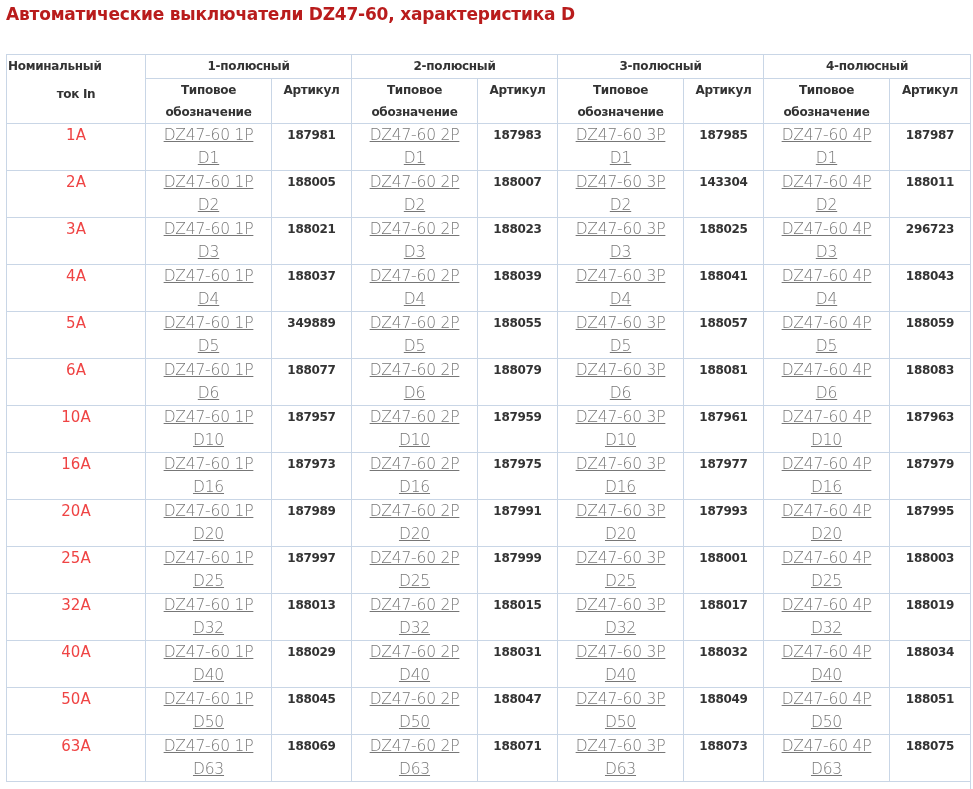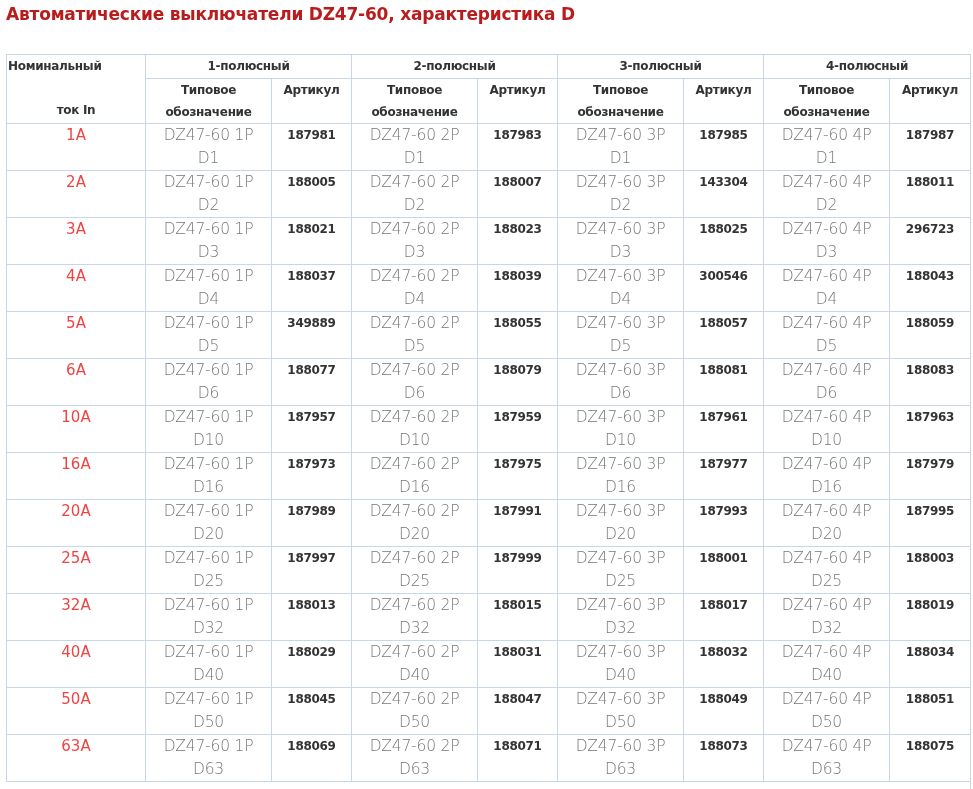--- a/index.html
+++ b/index.html
@@ -23,23 +23,23 @@
       vertical-align: top; overflow: hidden;
     }
     .hdr {
       font-weight: bold; font-size: 12px; color: #333333; line-height: 22px;
       letter-spacing: -0.3px;
     }
     .hdr-group { height: 24px; }
     .hdr-sub { height: 44px; padding-left: 8px; }
     .hdr-current { text-align: left; vertical-align: top; position: relative; }
     .hdr-current .l1 { display: block; text-align: left; padding-left: 1px; }
-    .hdr-current .l2 { display: block; text-align: center; margin-top: 22px; }
+    .hdr-current .l2 { display: block; text-align: center; margin-top: 6px; }
     td.rating { font-size: 15px; color: #ef4444; line-height: 22px; height: 46px; }
-    td.model { font-size: 15.5px; color: #777777; font-weight: 300; line-height: 23px; letter-spacing: -0.2px; }
+    td.model { font-size: 15.5px; color: #777777; font-weight: 300; line-height: 23px; letter-spacing: -0.2px; text-decoration: underline; }
     td.model span { display: block; }
     td.article { font-size: 12px; font-weight: bold; color: #333333; line-height: 22px; letter-spacing: -0.3px; }
     .right-edge {
       position: absolute; left: 970px; top: 675px; width: 1px; height: 114px; background: #c9d6e6;
     }
   </style>
 </head>
 <body>
 
 <h1 class="page-title">Автоматические выключатели DZ47-60, характеристика D</h1>
@@ -157,21 +157,21 @@
         <td class="article">188037</td>
         <td class="model">
           <span>DZ47-60 2P</span>
           <span>D4</span>
         </td>
         <td class="article">188039</td>
         <td class="model">
           <span>DZ47-60 3P</span>
           <span>D4</span>
         </td>
-        <td class="article">300546</td>
+        <td class="article">188041</td>
         <td class="model">
           <span>DZ47-60 4P</span>
           <span>D4</span>
         </td>
         <td class="article">188043</td>
       </tr>
       <tr>
         <td class="rating">5A</td>
         <td class="model">
           <span>DZ47-60 1P</span>

